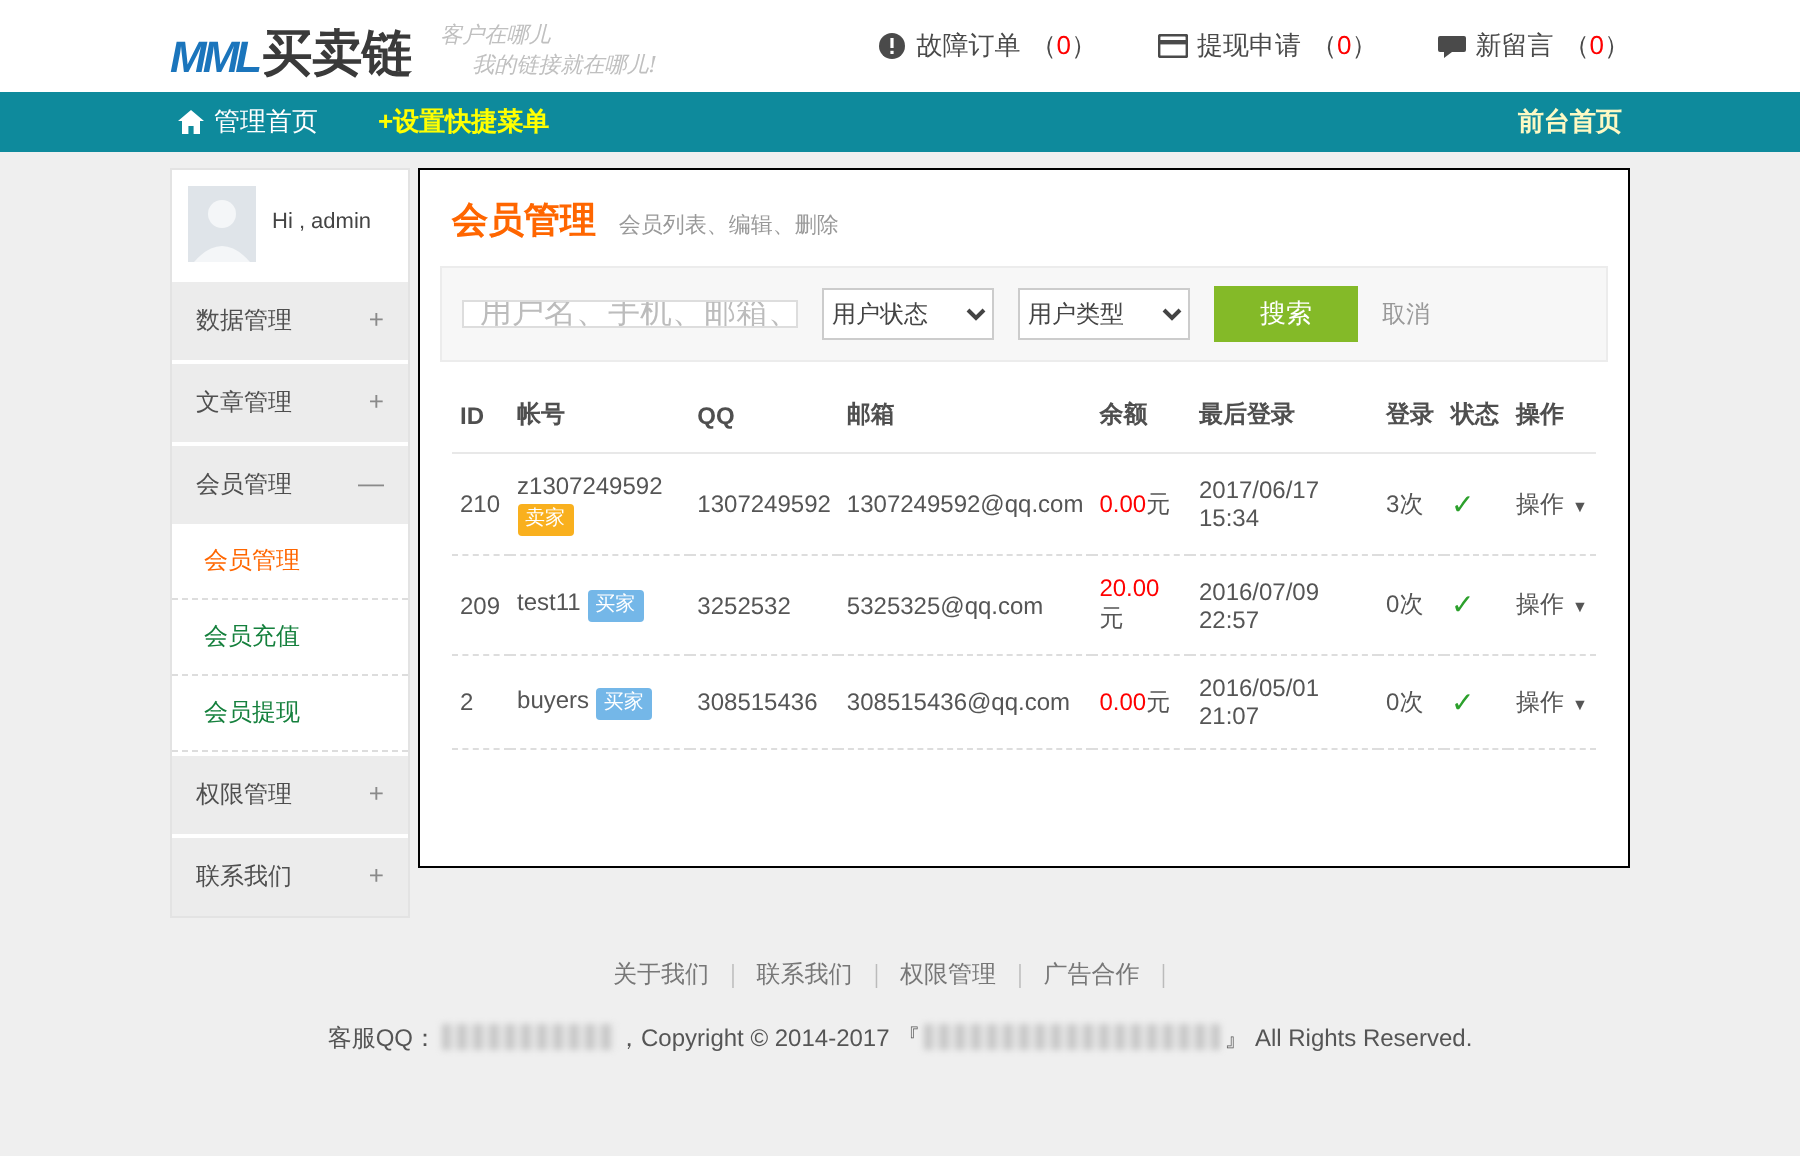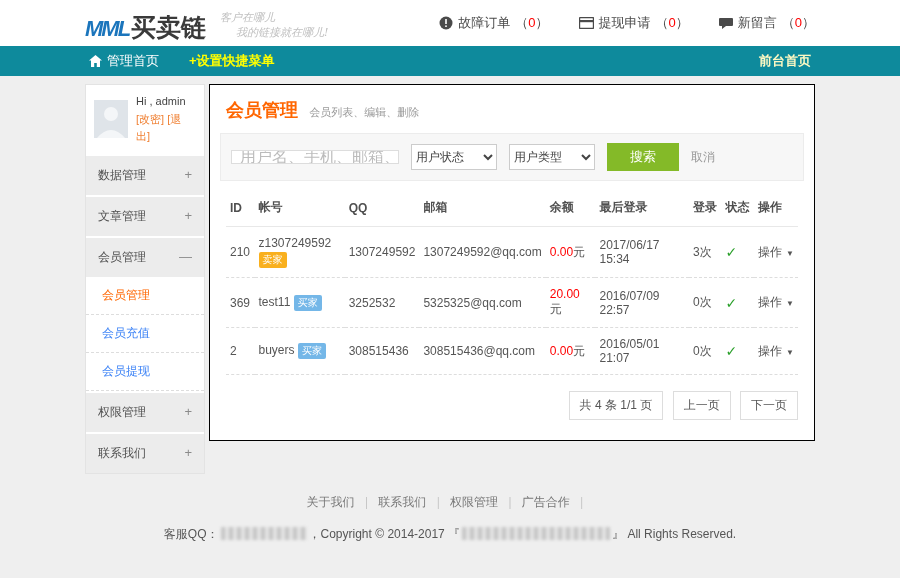--- a/index.html
+++ b/index.html
@@ -37,21 +37,21 @@
   .sidebar { width:120px; flex-shrink:0; background:#fff; border:1px solid #e3e3e3; }
   .userbox { display:flex; gap:8px; padding:8px; align-items:center; }
   .avatar { width:34px; height:38px; background:#dfe4e9; flex-shrink:0; }
   .user-meta { font-size:11px; line-height:1.6; }
   .user-greet { color:#444; font-size:11px; }
   .user-links a { color:#f08033; text-decoration:none; margin-right:3px; font-size:11px; cursor:pointer; }
   .menu-group { background:#ececec; margin-top:2px; padding:11px 12px; display:flex;
     justify-content:space-between; color:#4f4f4f; font-size:12px; cursor:pointer; }
   .menu-group .tog { color:#8a8a8a; font-size:13px; }
   .submenu-item { background:#fff; padding:10px 12px 10px 16px; border-bottom:1px dashed #ddd;
-    color:#3b82f6; font-size:12px; cursor:pointer; }
+    color:#15803d; font-size:12px; cursor:pointer; }
   .submenu-item.active { color:#ff6600; }
 
   
   .main-card { flex:1; background:#fff; border:1px solid #000000; min-height:350px; padding-bottom:20px; }
   .card-head { padding:13px 16px 11px; }
   .page-title { color:#ff6600; font-size:18px; font-weight:bold; display:inline; }
   .page-sub { color:#999; font-size:11px; margin-left:8px; }
   .search-strip { margin:0 10px; background:#f7f7f7; border:1px solid #ececec;
     padding:9px 10px; display:flex; align-items:center; gap:12px; }
   .kw-input { width:168px; height:14px; border:1px solid #ddd; padding:0 8px; font-size:16px; color:#333; outline:none; }
@@ -161,23 +161,20 @@
     <div class="userbox">
       <div class="avatar">
         <svg width="34" height="38" viewBox="0 0 34 38">
             <rect width="34" height="38" fill="#dfe4e9"></rect>
             <circle cx="17" cy="14" r="7" fill="#f4f6f8"></circle>
             <path d="M3 38 q14 -16 28 0 z" fill="#f4f6f8"></path>
           </svg>
       </div>
       <div class="user-meta">
         <div class="user-greet">Hi , admin</div>
-        <div class="user-links">
-          <a>[改密]</a><a>[退出]</a>
-        </div>
       </div>
     </div>
 
     <div class="menu-group">
       <span>数据管理</span>
       <span class="tog">+</span>
     </div>
     <div class="menu-group">
       <span>文章管理</span>
       <span class="tog">+</span>
@@ -240,21 +237,21 @@
           </td>
           <td>1307249592</td>
           <td>1307249592@qq.com</td>
           <td><span class="bal-num">0.00</span><span>元</span></td>
           <td>2017/06/17 15:34</td>
           <td>3次</td>
           <td><span class="check">✓</span></td>
           <td class="act-cell"><span>操作</span><span class="caret"></span></td>
         </tr>
         <tr>
-          <td>369</td>
+          <td>209</td>
           <td>
             <span>test11</span>
             <span class="badge badge-buyer">买家</span>
           </td>
           <td>3252532</td>
           <td>5325325@qq.com</td>
           <td><span class="bal-num">20.00</span><span>元</span></td>
           <td>2016/07/09 22:57</td>
           <td>0次</td>
           <td><span class="check">✓</span></td>
@@ -270,25 +267,20 @@
           <td>308515436@qq.com</td>
           <td><span class="bal-num">0.00</span><span>元</span></td>
           <td>2016/05/01 21:07</td>
           <td>0次</td>
           <td><span class="check">✓</span></td>
           <td class="act-cell"><span>操作</span><span class="caret"></span></td>
         </tr>
       </tbody>
     </table>
 
-    <div class="pagination">
-      <span class="pg-box info">共 4 条 1/1 页</span>
-      <span class="pg-box">上一页</span>
-      <span class="pg-box">下一页</span>
-    </div>
   </div>
 </div>
 
 <div class="footer">
   <div class="f-links">
     <span>关于我们</span><span>联系我们</span><span>权限管理</span><span>广告合作</span>
   </div>
   <div class="f-copy">
     <span>客服QQ：</span><span class="redacted qq"></span><span>，Copyright © 2014-2017 『</span><span class="redacted brand"></span><span>』 All Rights Reserved.</span>
   </div>

